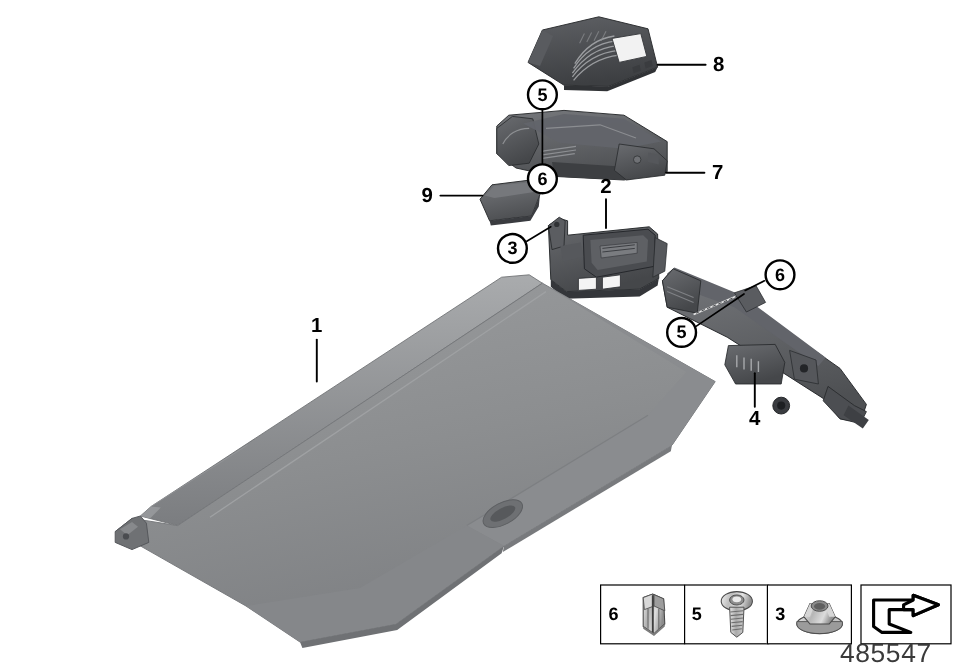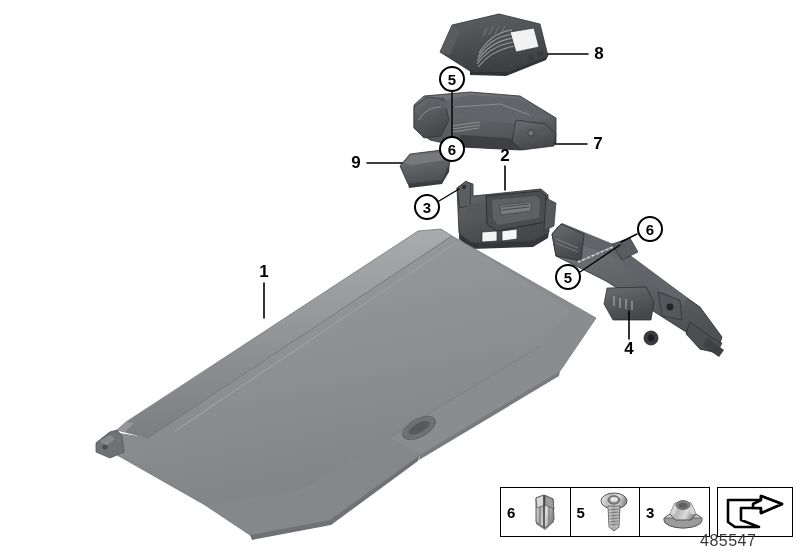--- a/index.html
+++ b/index.html
@@ -95,21 +95,21 @@
     height: 100%;
     display: flex;
     align-items: center;
     justify-content: center;
   }
   #part-number {
     position: absolute;
     left: 700px;
     top: 532px;
     font-family: "Liberation Sans", sans-serif;
-    font-size: 16px;
+    font-size: 22px;
     color: #3a3a3a;
     letter-spacing: 0.5px;
     white-space: nowrap;
   }
 </style>
 </head>
 <body>
 
 <div id="page">
 

